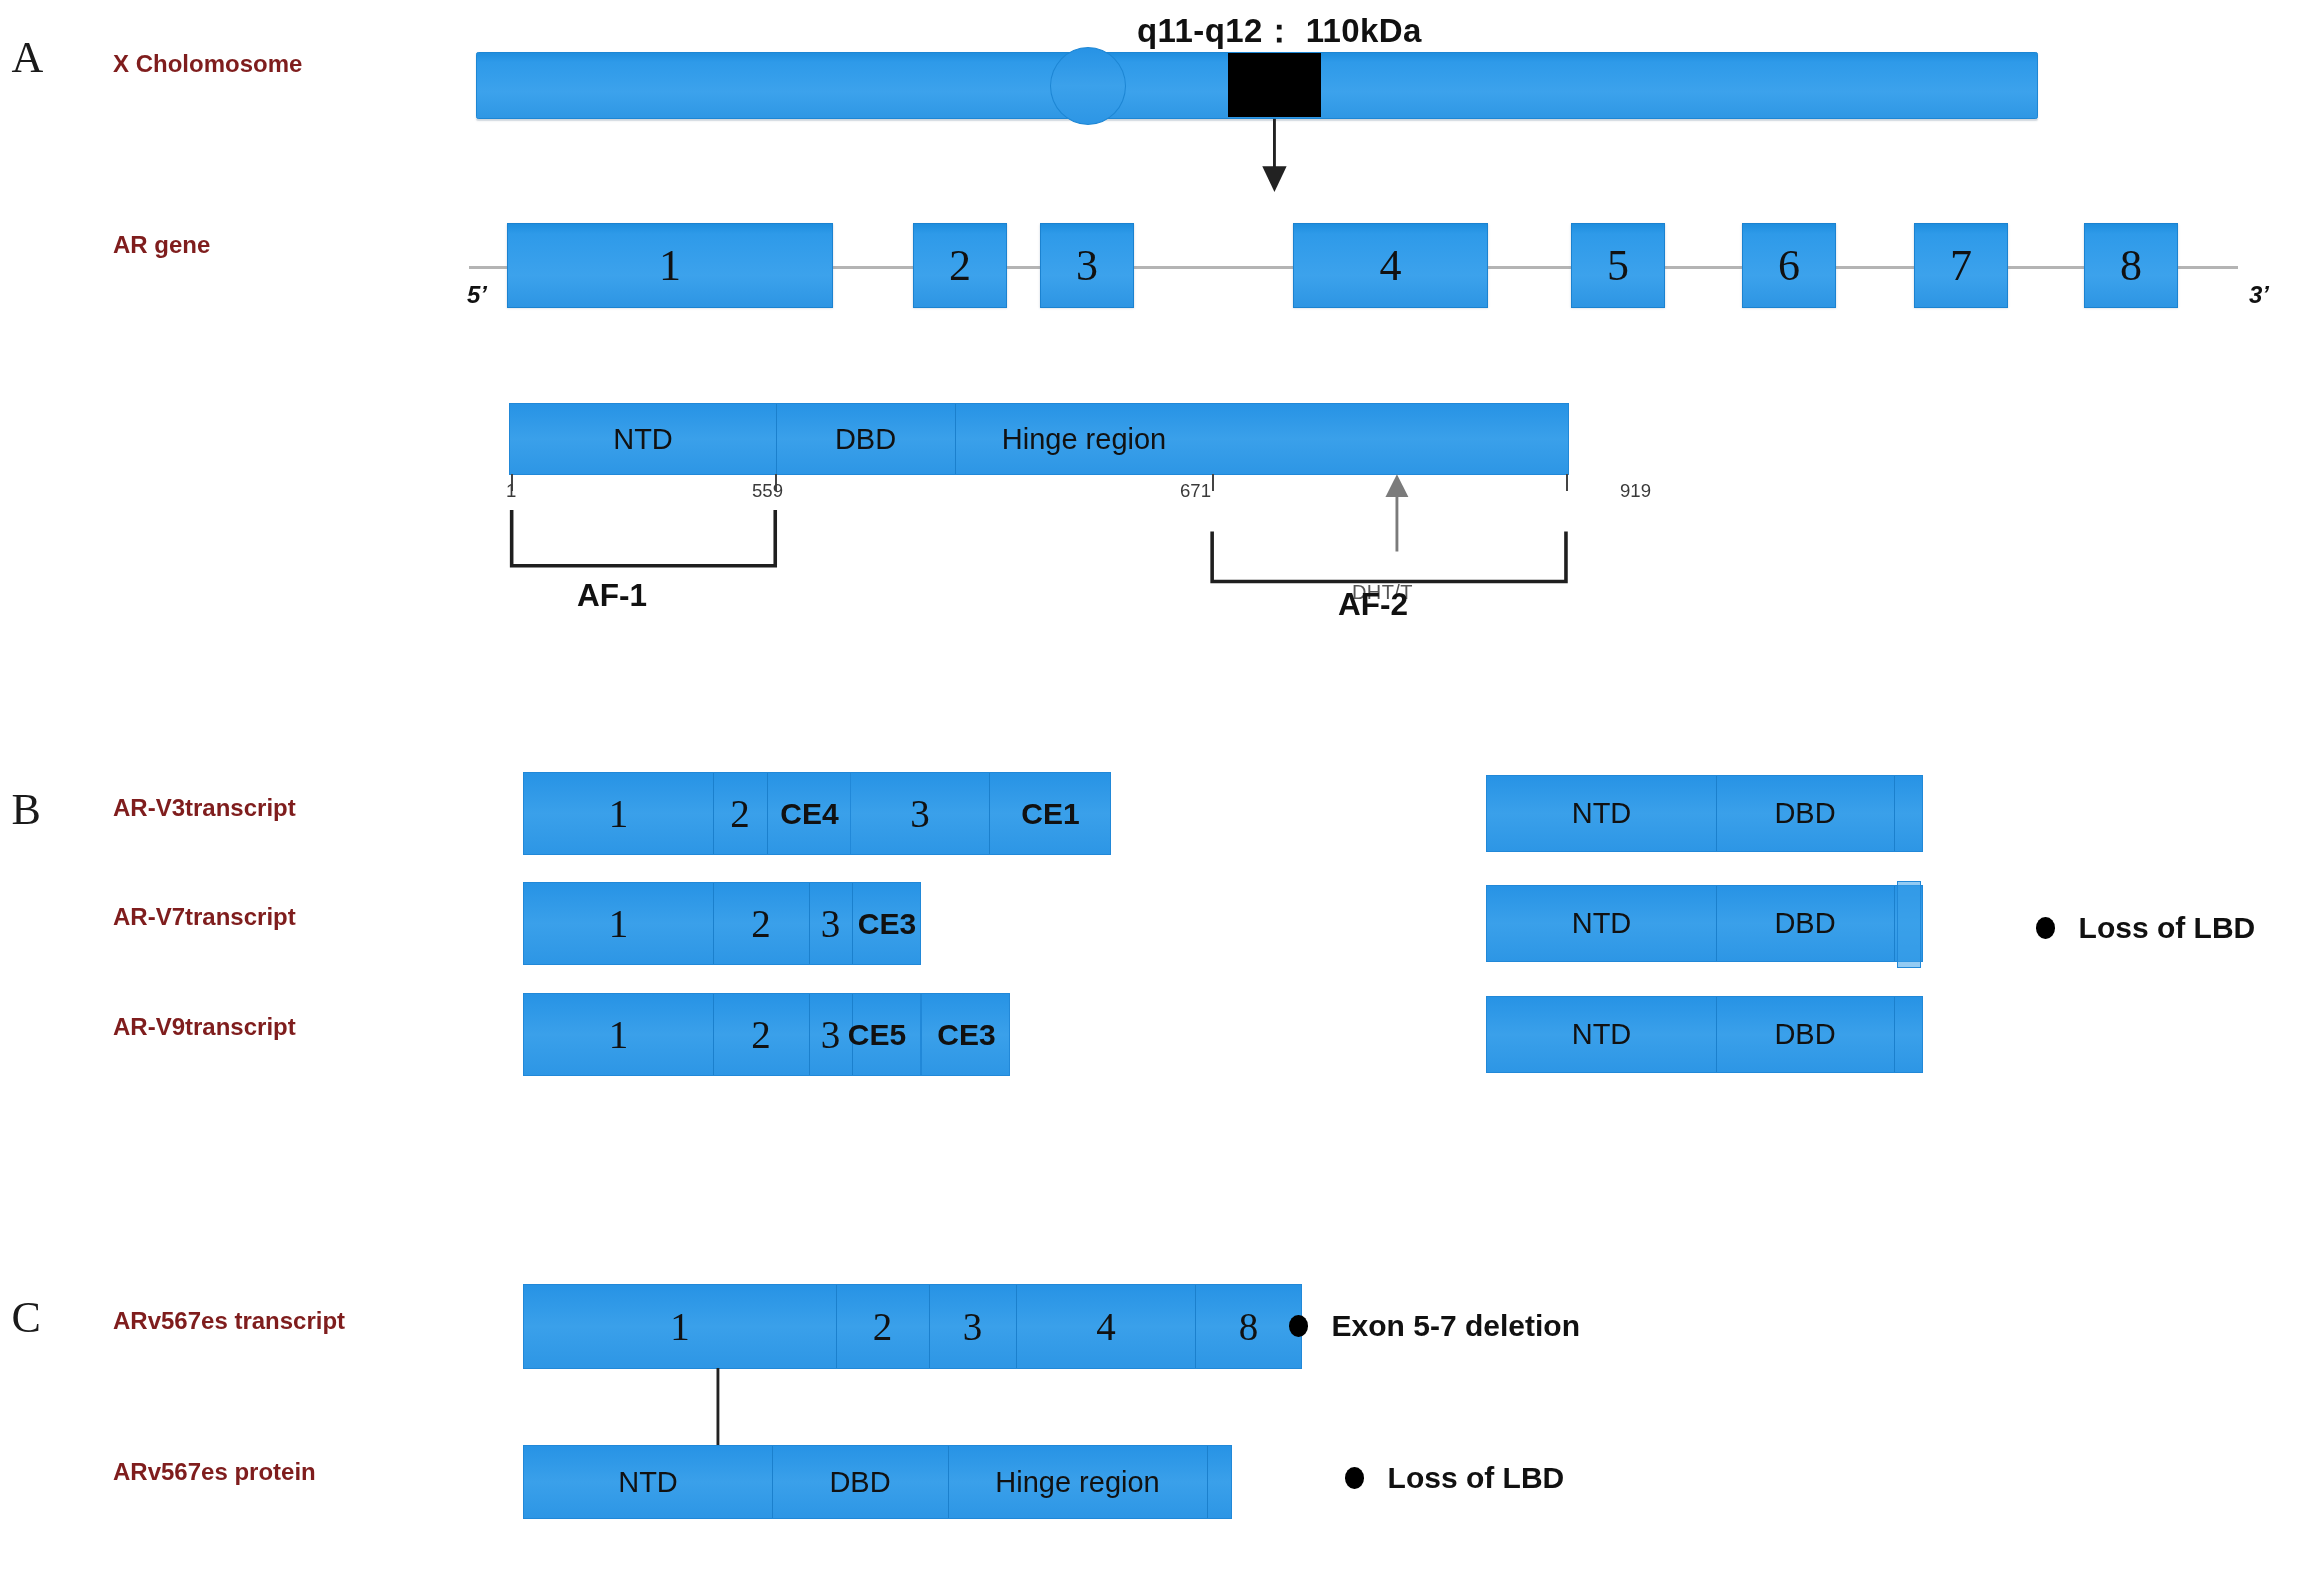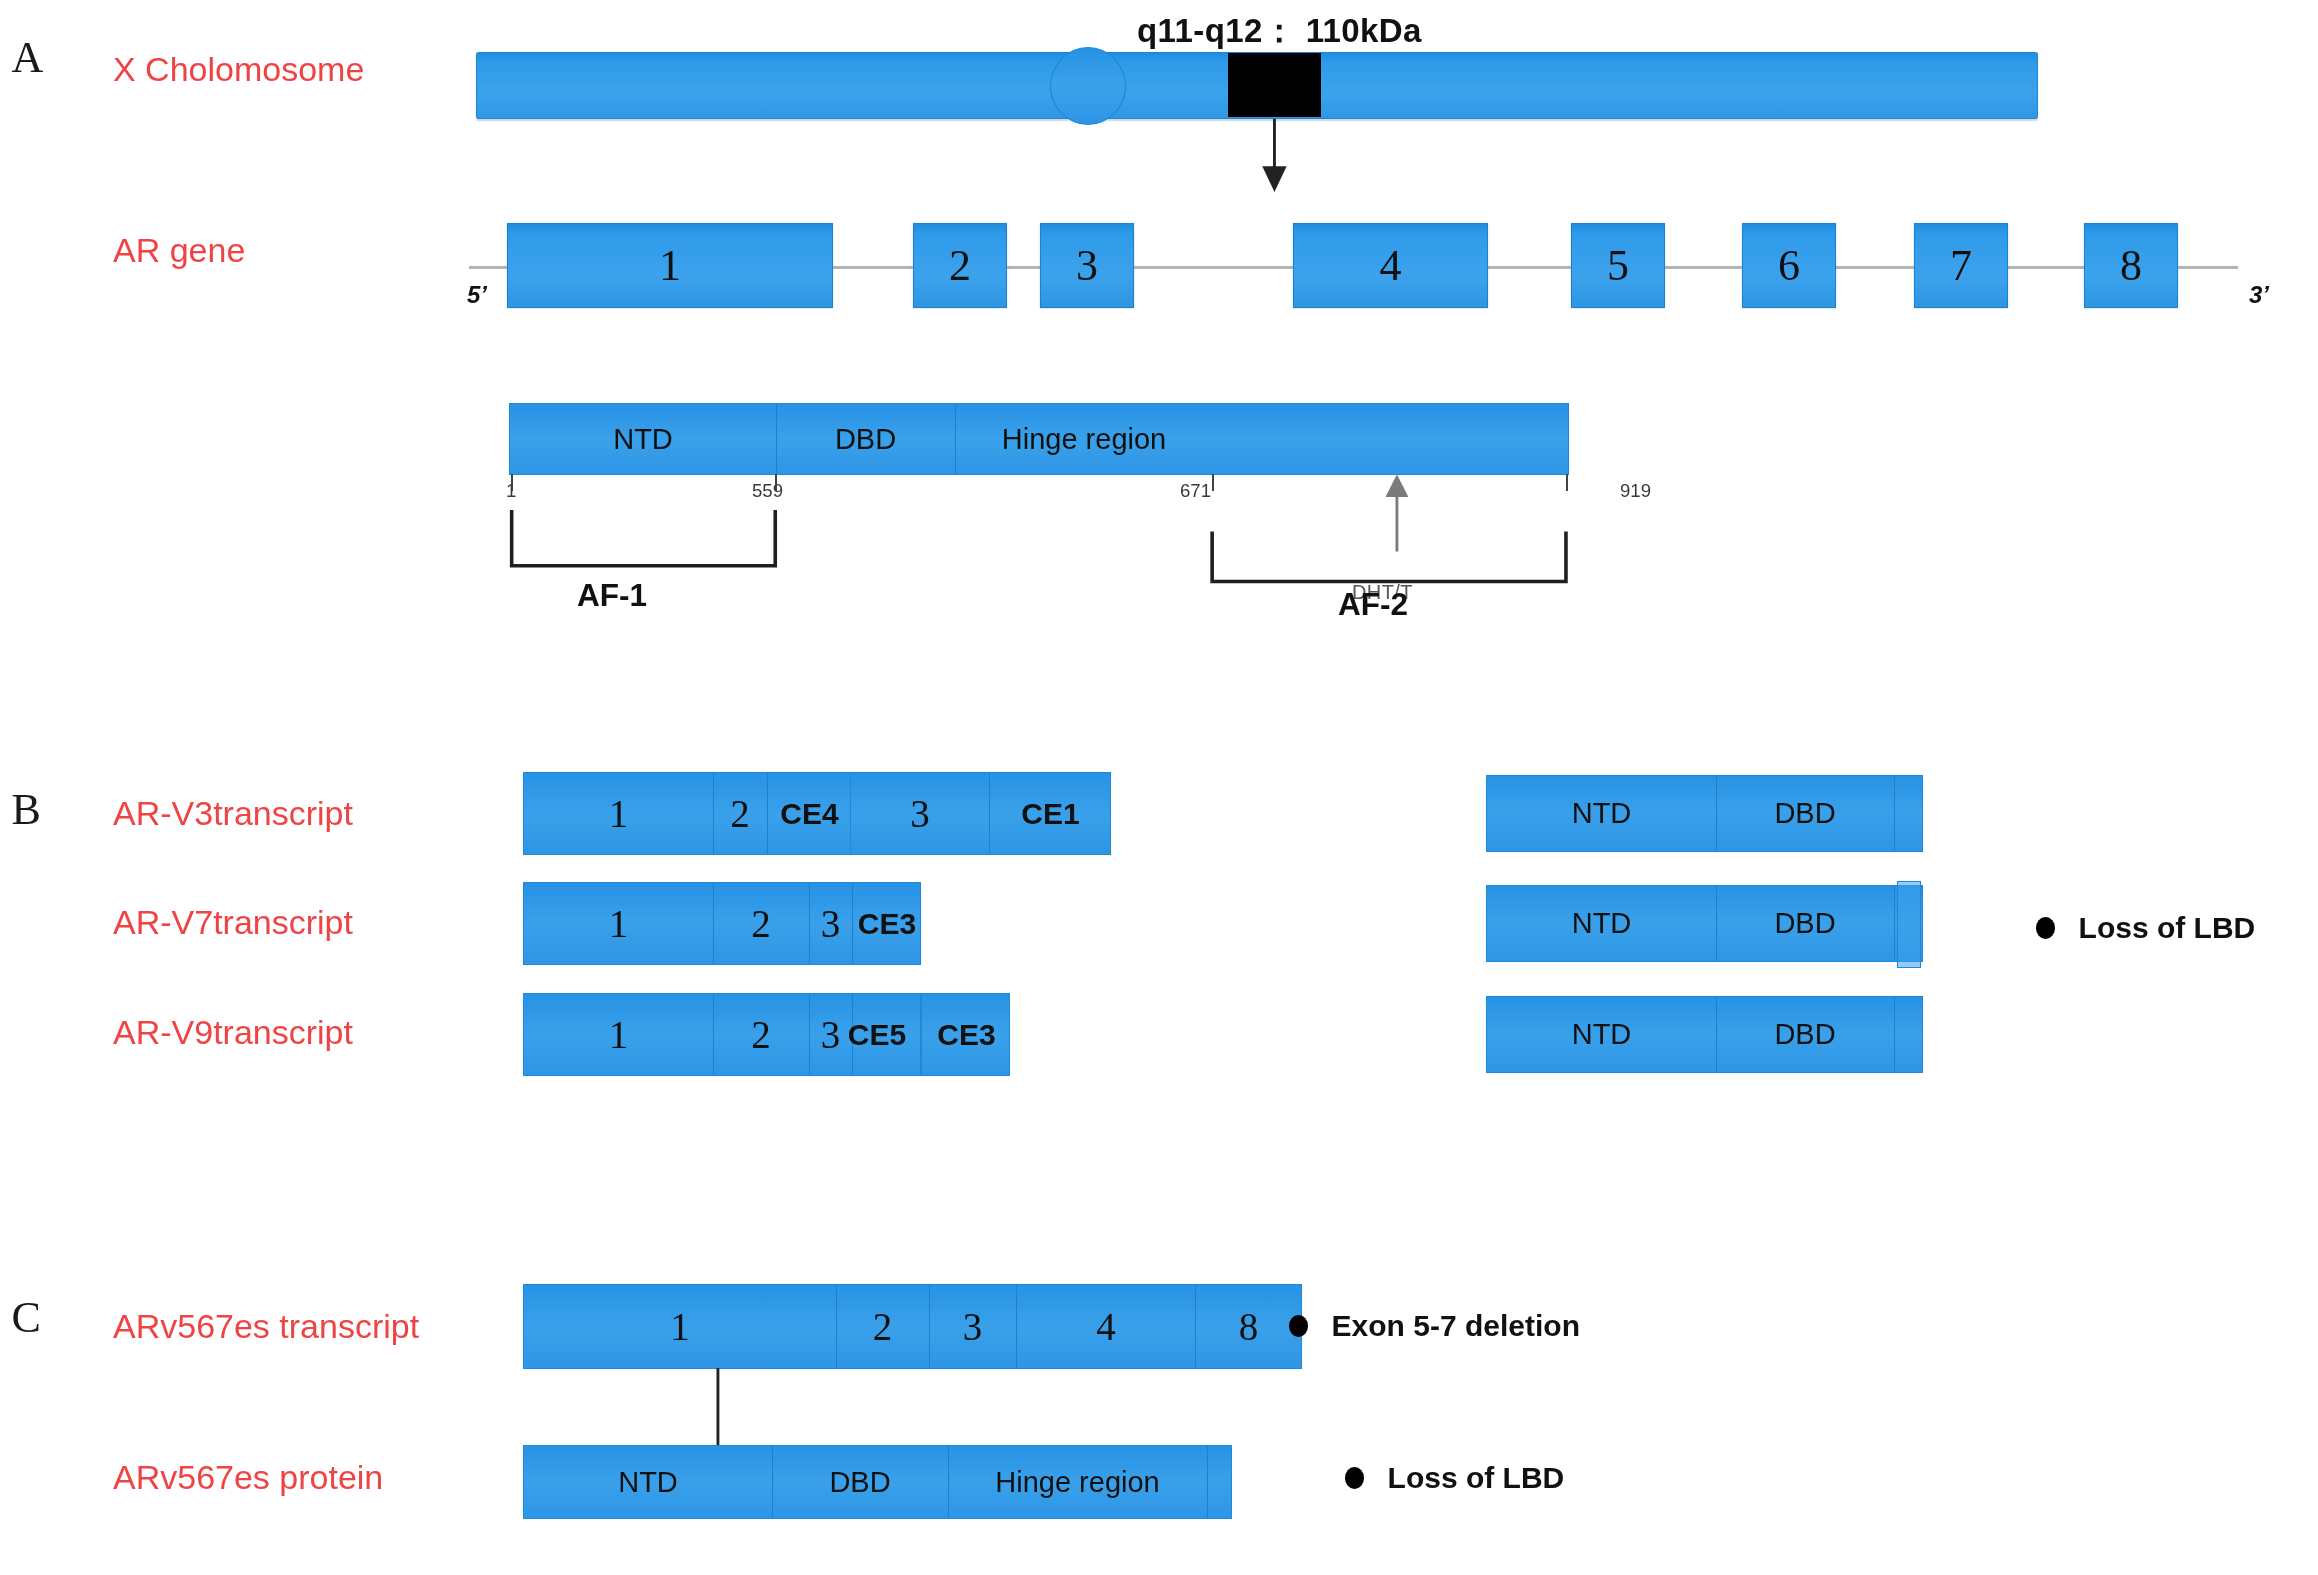--- a/index.html
+++ b/index.html
@@ -11,21 +11,21 @@
 
   
   .abs{position:absolute;box-sizing:border-box;}
 
   
   .panel-letter{
     font-size:44px;font-weight:400;line-height:1;color:#1a1a1a;
     font-family:"Liberation Serif", serif;
   }
   .row-label{
-    font-size:34px;font-weight:normal;line-height:1.15;color:#ef4444;
+    font-size:24px;font-weight:bold;line-height:1.15;color:#7f1d1d;
     white-space:pre-line;
   }
   .tiny-num{font-size:18.6px;color:#3a3a3a;font-weight:400;}
   .prime{font-size:24px;font-weight:bold;font-style:italic;color:#111;}
   .brace-label{font-size:31.5px;font-weight:bold;color:#111;}
   .dht{font-size:20px;color:#555;letter-spacing:0.4px;}
   .kda{font-size:33px;font-weight:bold;color:#111;letter-spacing:0.4px;}
   .bullet-txt{font-size:30px;font-weight:bold;color:#111;}
   .bullet-dot{
     width:18.6px;height:21.5px;border-radius:50%;background:#000;

